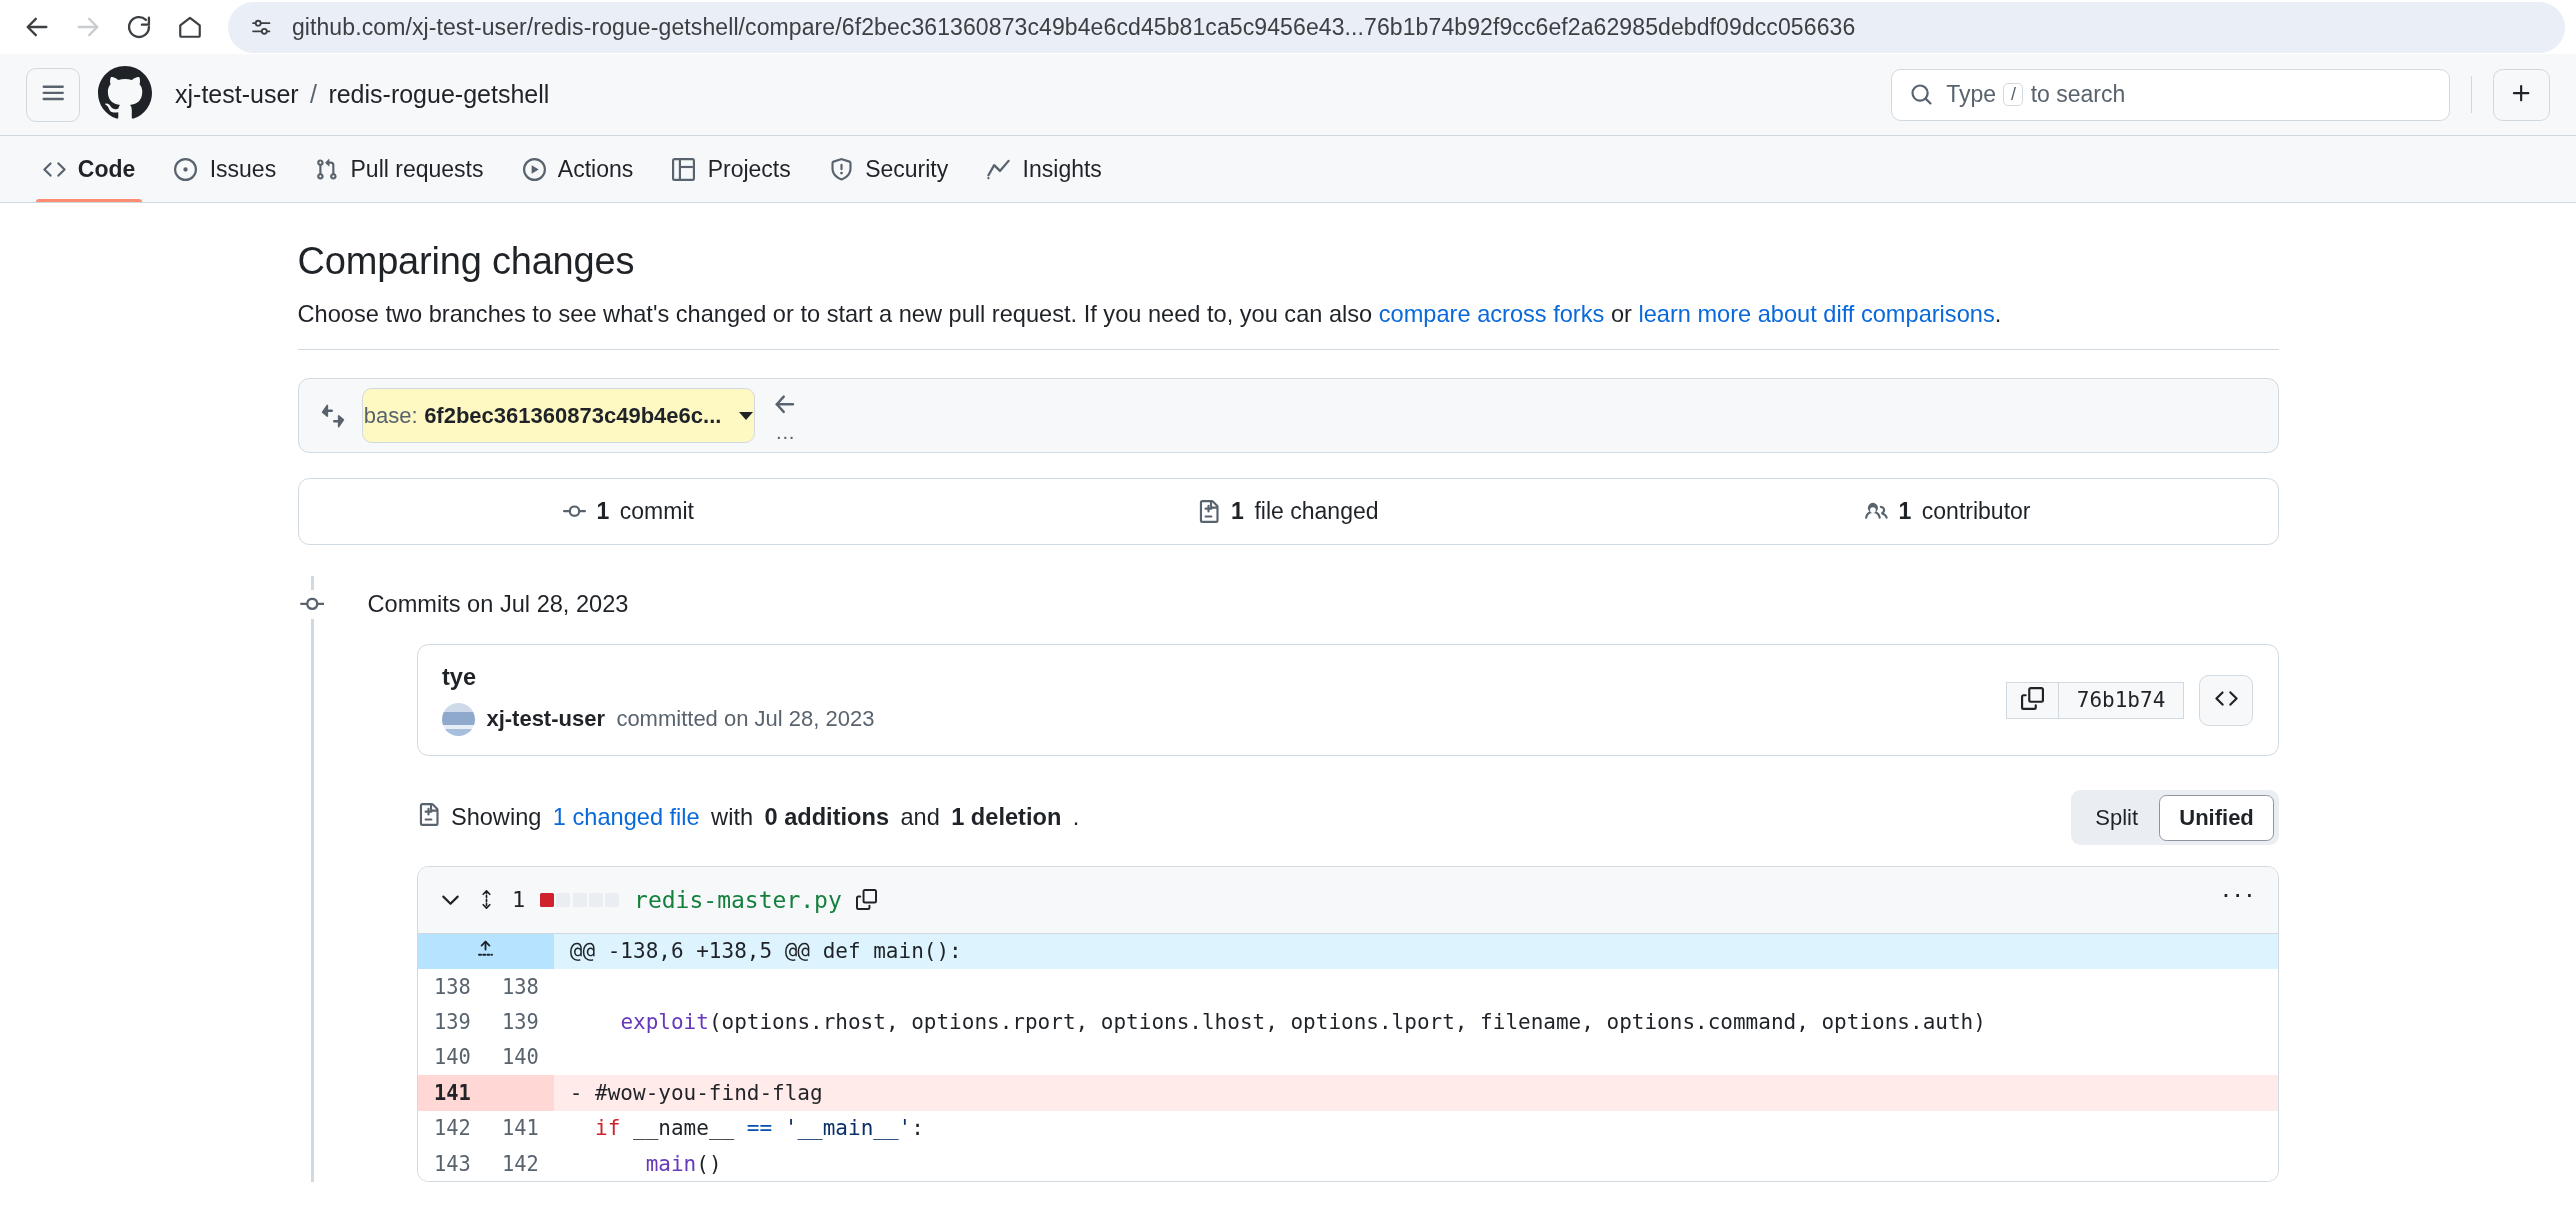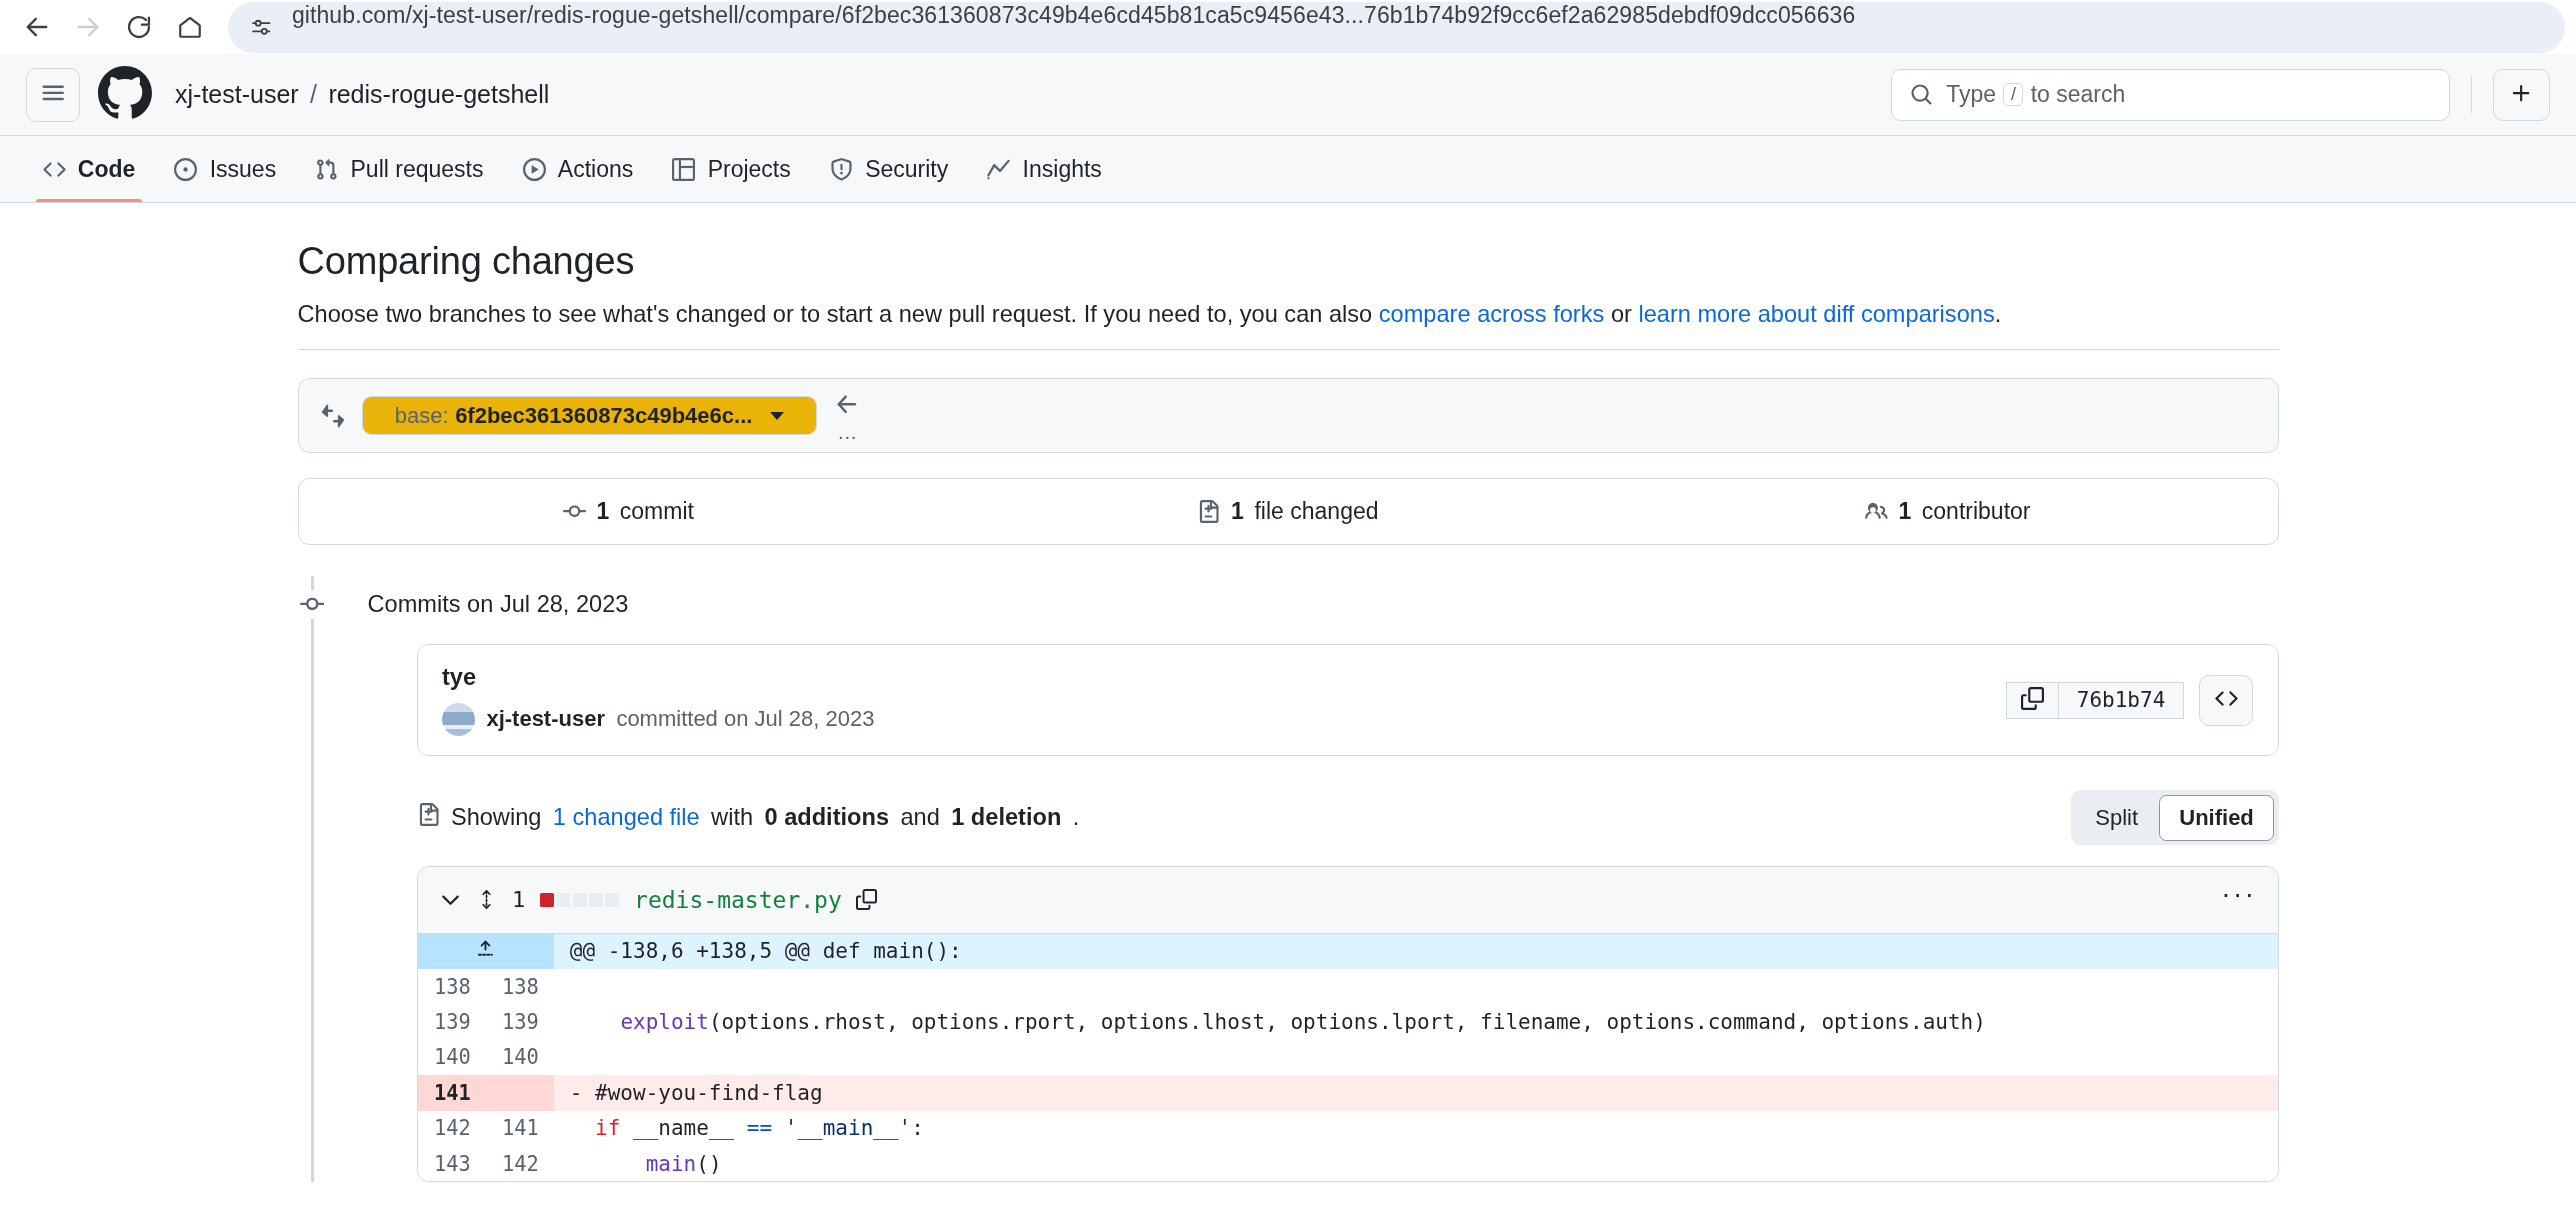--- a/index.html
+++ b/index.html
@@ -26,20 +26,21 @@
     flex: 0 0 auto;
   }
   .nav-btn svg { display: block; }
   .url-pill {
     flex: 1 1 auto;
     margin-left: 13px;
     height: 51px;
     background: #eaeef6;
     border-radius: 28px;
     display: flex;
+    align-items: center;
     padding: 0 21px;
     min-width: 0;
   }
   .url-pill .site-ctl {
     flex: 0 0 auto;
     margin-right: 18px;
     display: flex; align-items: center;
   }
   .url-text {
     font-size: 23px;
@@ -183,27 +184,27 @@
     background: #f6f8fa;
     border: 0.8px solid #d1d9e0;
     border-radius: 11.4px;
     height: 75px;
     display: flex;
     align-items: center;
     padding: 0 21px;
   }
   .swap-icon { flex: 0 0 auto; margin-right: 16.3px; display:flex; align-items:center;}
   .branch-select {
-    height: 39px;
-    background: #eab308;
+    height: 55px;
+    background: #fef9c3;
     border: 0.8px solid #d1d9e0;
     border-radius: 9.8px;
     display: flex;
     align-items: center;
-    padding: 0 32px;
+    padding: 0 1px;
     font-size: 22px;
     color: #1f2328;
     white-space: nowrap;
   }
   .branch-select .lbl-muted { color: #59636e; margin-right: 6.5px; }
   .branch-select .lbl-strong { font-weight: bold; }
   .branch-select .caret {
     margin-left: 18px;
     width: 0; height: 0;
     border-left: 7.3px solid transparent;

